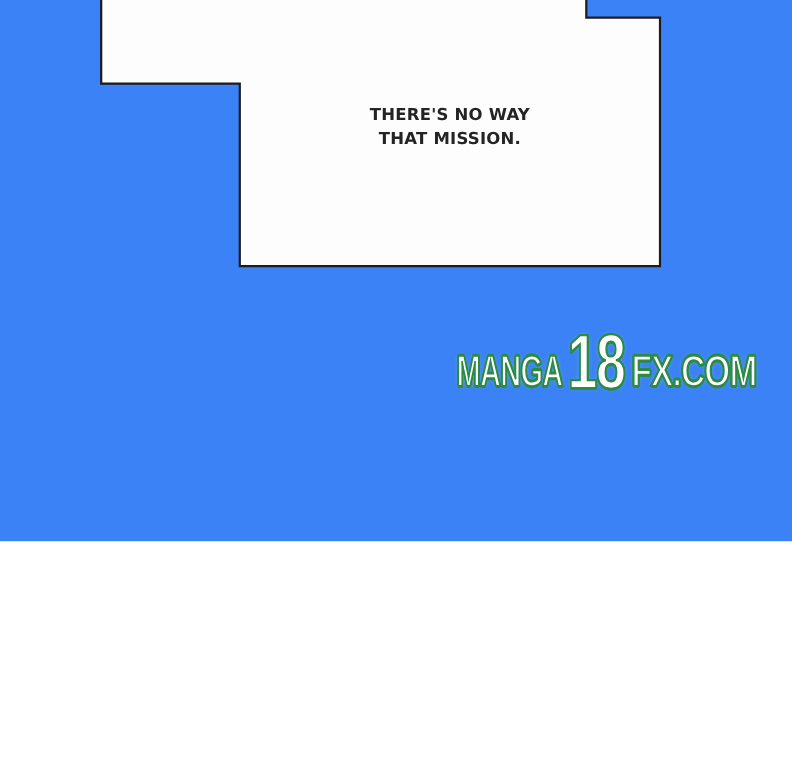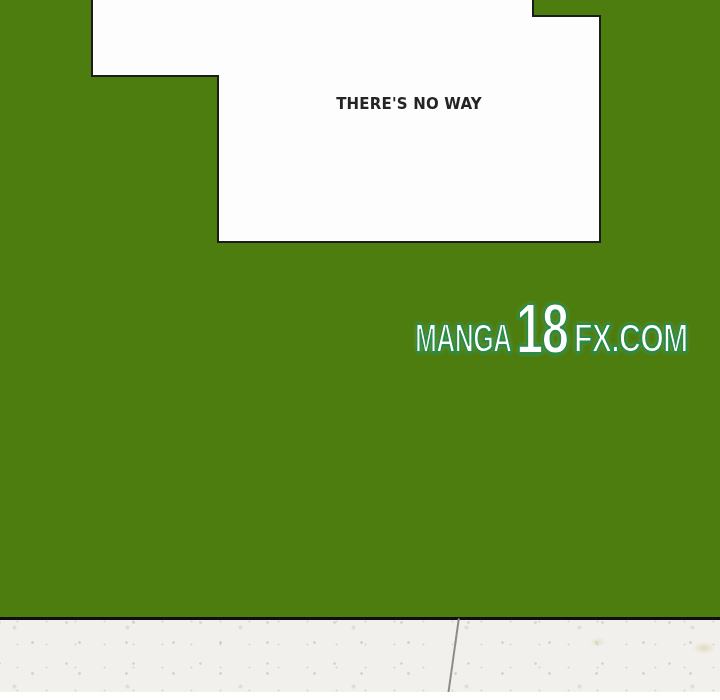--- a/index.html
+++ b/index.html
@@ -1,20 +1,20 @@
 <!DOCTYPE html>
 <html><head>
 <meta charset="utf-8">
 <style>
   html, body { margin: 0; padding: 0; }
   .page {
     position: relative;
     width: 720px;
-    height: 692px;
-    background: #4d7c0f;
+    height: 492px;
+    background: #3b82f6;
     overflow: hidden;
     font-family: "DejaVu Sans", sans-serif;
   }
   .bubble-svg {
     position: absolute;
     top: 0;
     left: 0;
     display: block;
   }
   .bubble-text {
@@ -122,20 +122,21 @@
 <body>
 
 <div class="page">
 
   <svg class="bubble-svg" width="720" height="700" viewBox="0 0 720 700">
     <path d="M92,0 L92,76 L218,76 L218,242 L600,242 L600,16 L533,16 L533,0" fill="#fdfdfd" stroke="#1c1c1c" stroke-width="2" stroke-linejoin="miter"></path>
   </svg>
 
   <div class="bubble-text">
     <div class="line">THERE'S NO WAY</div>
+    <div class="line">THAT MISSION.</div>
   </div>
 
   <div>
     <span class="wm wm-a">MANGA</span>
     <span class="wm wm-b">18</span>
     <span class="wm wm-c">FX.COM</span>
   </div>
 
   <div class="floor-line"></div>
 

